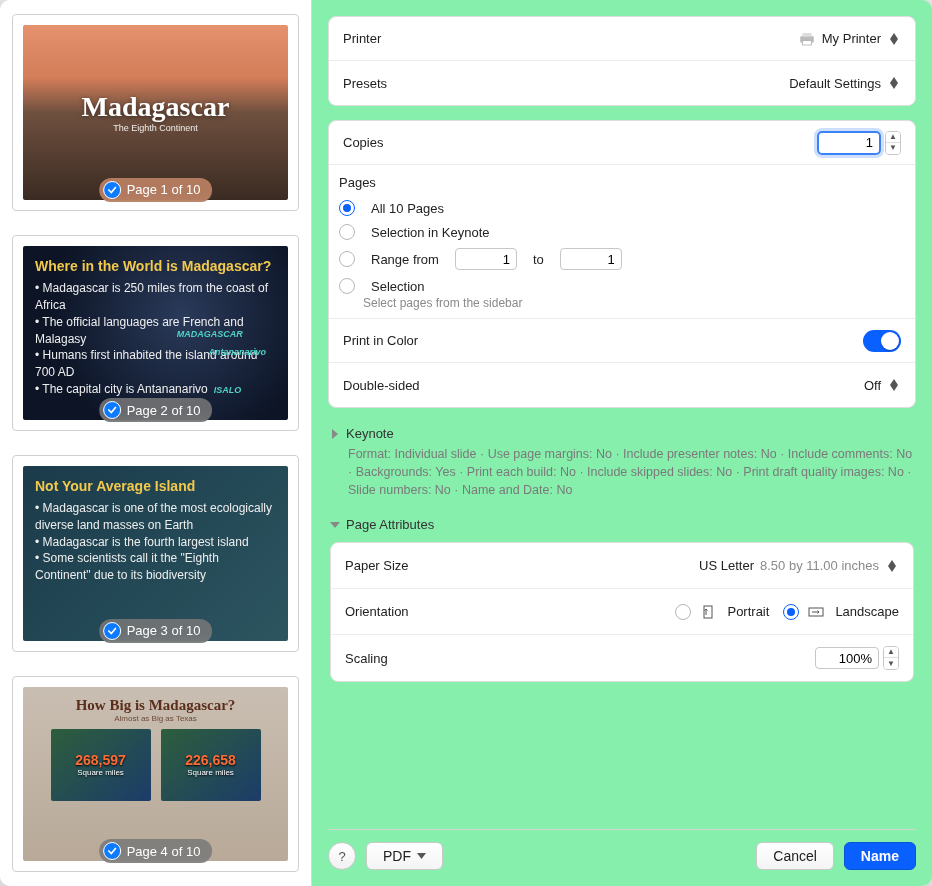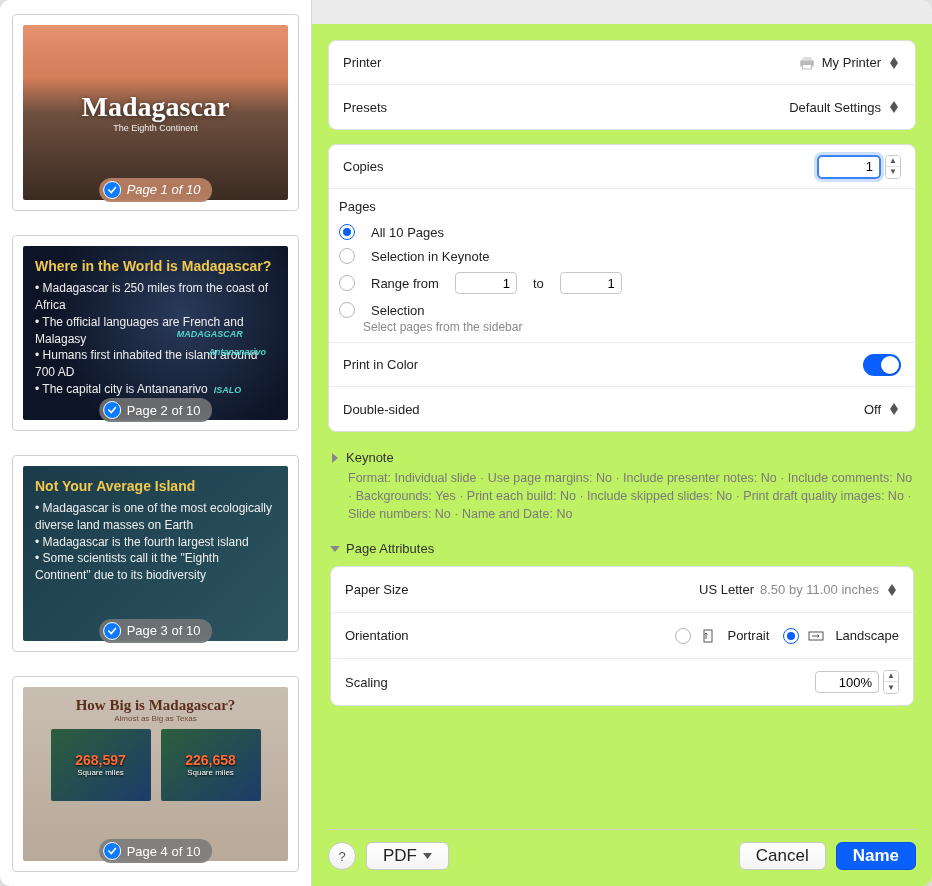--- a/index.html
+++ b/index.html
@@ -80,36 +80,35 @@
     display: flex;
     align-items: center;
     gap: 6px;
     background: rgba(120,120,120,0.85);
     backdrop-filter: blur(4px);
     color: #fff;
     padding: 3px 12px 3px 4px;
     border-radius: 14px;
     font-size: 13px;
   }
-  .thumb:nth-child(1) .badge { background: rgba(190,130,100,0.9); font-style: italic; }
+  .thumb:nth-child(1) .badge { background: rgba(190,130,100,0.9); }
   .check {
     width: 18px; height: 18px; border-radius: 50%;
     background: #0c7bff; display:flex; align-items:center; justify-content:center;
     border: 1.5px solid #fff;
   }
   .check svg { width: 10px; height: 10px; }
 
   
   .main {
     flex: 1;
     display: flex;
     flex-direction: column;
-    background: #bef264;
+    background: #86efac;
     padding: 16px;
-    margin-top: 24px;
   }
   .content {
     flex: 1;
     overflow-y: auto;
     display: flex;
     flex-direction: column;
     gap: 14px;
     padding-bottom: 10px;
   }
   .group {
@@ -187,21 +186,21 @@
 
   
   .footer {
     border-top: 1px solid #d4d4d4;
     padding-top: 12px;
     display: flex; align-items: center; gap: 10px;
   }
   .btn {
     height: 28px; padding: 0 16px; border-radius: 6px;
     border: 1px solid #c9c9c9; background: linear-gradient(#fff,#f4f4f4);
-    font-size: 17px; display:inline-flex; align-items:center; justify-content:center; gap:6px;
+    font-size: 14px; display:inline-flex; align-items:center; justify-content:center; gap:6px;
     cursor: default;
   }
   .btn.primary { background:#0a60ff; border-color:#0a52da; color:#fff; font-weight:600; }
   .help { width:28px; height:28px; border-radius:50%; border:1px solid #c9c9c9; background:linear-gradient(#fff,#f1f1f1); display:flex; align-items:center; justify-content:center; color:#555; }
   .footer .spacer { flex:1; }
   .scale-input { width:64px; height:22px; border:1px solid #c7c7c7; border-radius:4px; text-align:right; padding:0 6px; font-size:13px; background:#fff; }
   .attr-group .row { min-height: 46px; }
   .row .inline { display:inline-flex; align-items:center; gap:6px; }
   .bullets { font-size:12px; color:#eee; text-align:left; margin-top:6px; line-height:1.4; font-weight:400; }
 </style>

